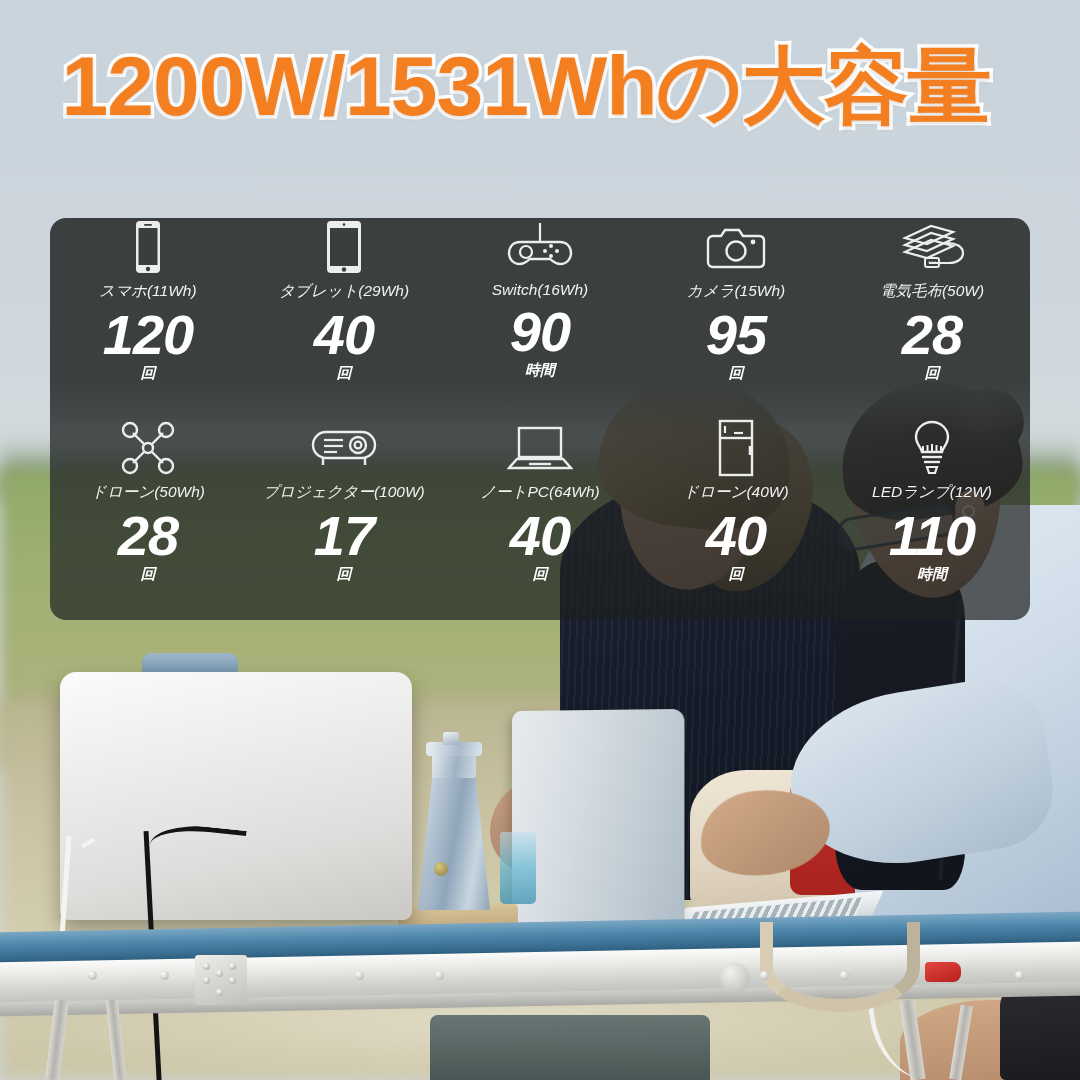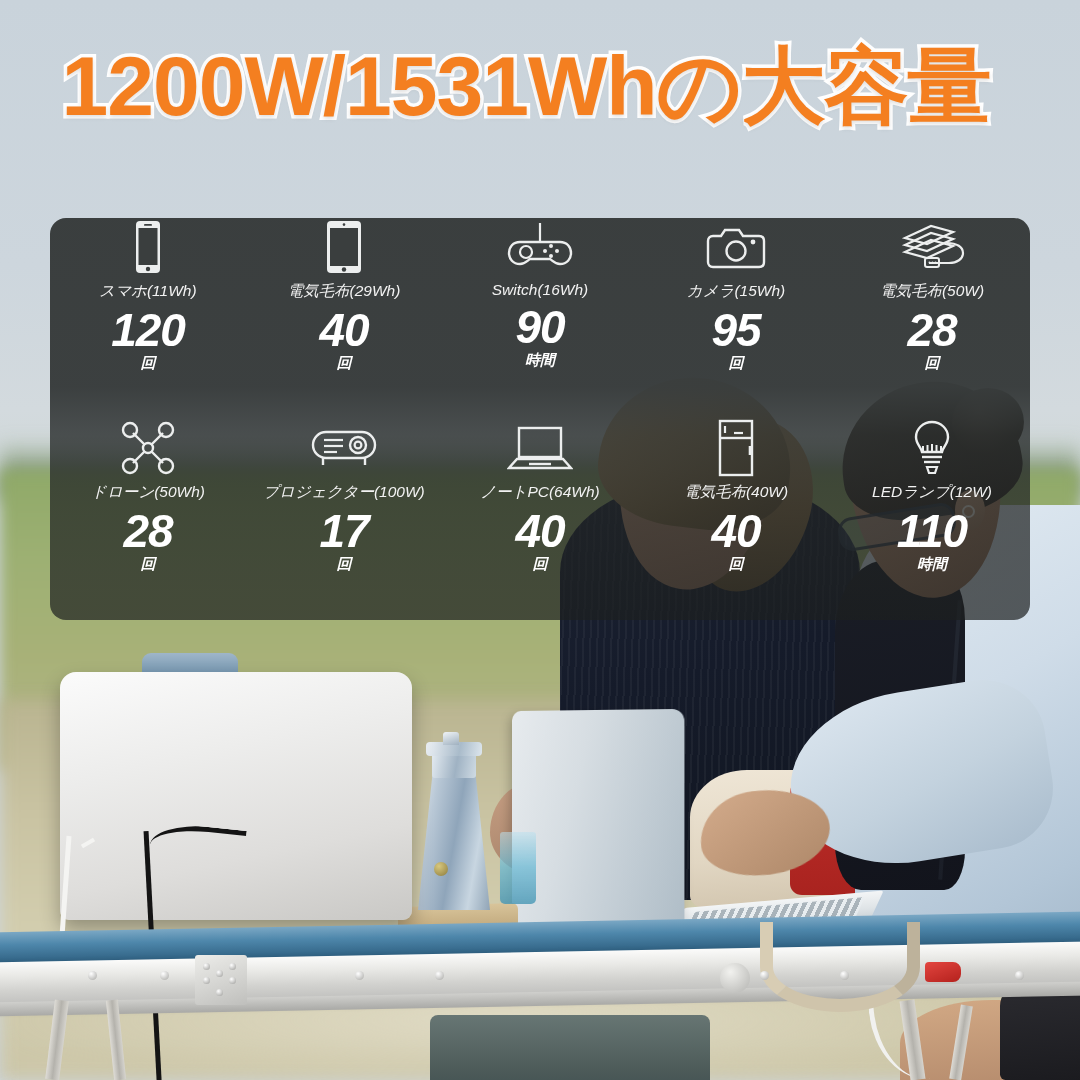--- a/index.html
+++ b/index.html
@@ -340,21 +340,21 @@
   }
   .grid { position:absolute; inset:0; display:flex; flex-direction:column; }
   .row { flex:1; display:flex; }
   .cell {
     flex:1; display:flex; flex-direction:column; align-items:center;
     justify-content:flex-start; color:#fff;font-style:italic;
   }
   .ico { height:58px; display:flex; align-items:center; justify-content:center; }
   .ico svg { display:block; }
   .cell-label { font-size:15.5px; margin-top:5px; letter-spacing:0; white-space:nowrap; color:#f2f2f2; }
-  .cell-value { font-size:46px; font-weight:700; line-height:1.0; margin-top:5px; letter-spacing:-1px; }
+  .cell-value { font-size:56px; font-weight:700; line-height:1.0; margin-top:5px; letter-spacing:-1px; }
   .cell-unit { font-size:15px; font-weight:700; margin-top:1px; }
 </style>
 </head>
 <body>
 
 <div class="scene">
   <div class="sky"></div>
   <div class="far-trees"></div>
   <div class="grass"></div>
   <div class="sand"></div>
@@ -467,21 +467,21 @@
 
       <div class="cell">
         <div class="ico">
           <svg width="46" height="54" viewBox="0 0 46 54">
               <rect x="6" y="1" width="34" height="52" rx="4" fill="#eceeee"></rect>
               <rect x="9" y="8" width="28" height="38" fill="#3a3e3e"></rect>
               <circle cx="23" cy="4.6" r="1.3" fill="#3a3e3e"></circle>
               <circle cx="23" cy="49.5" r="2.2" fill="#3a3e3e"></circle>
             </svg>
         </div>
-        <div class="cell-label">電気毛布(29Wh)</div>
+        <div class="cell-label">タブレット(29Wh)</div>
         <div class="cell-value">40</div>
         <div class="cell-unit">回</div>
       </div>
 
       <div class="cell">
         <div class="ico">
           <svg width="66" height="52" viewBox="0 0 66 52">
               <path d="M13 21h40c7 0 11 5 11 11s-4 11-11 11c-5 0-7-3-10-5H23c-3 2-5 5-10 5C6 43 2 38 2 32s4-11 11-11z" fill="none" stroke="#eceeee" stroke-width="2.4"></path>
               <circle cx="19" cy="31" r="6" fill="none" stroke="#eceeee" stroke-width="2.2"></circle>
               <circle cx="44" cy="25" r="2" fill="#eceeee"></circle>
@@ -582,21 +582,21 @@
       <div class="cell">
         <div class="ico">
           <svg width="44" height="58" viewBox="0 0 44 58">
               <rect x="6" y="2" width="32" height="54" fill="none" stroke="#eceeee" stroke-width="2.4"></rect>
               <line x1="6" y1="19" x2="38" y2="19" stroke="#eceeee" stroke-width="2.4"></line>
               <line x1="11" y1="7" x2="11" y2="14" stroke="#eceeee" stroke-width="2.2"></line>
               <line x1="20" y1="14" x2="29" y2="14" stroke="#eceeee" stroke-width="2.2"></line>
               <line x1="36" y1="27" x2="36" y2="36" stroke="#eceeee" stroke-width="2.6"></line>
             </svg>
         </div>
-        <div class="cell-label">電気毛布(40W)</div>
+        <div class="cell-label">ドローン(40W)</div>
         <div class="cell-value">40</div>
         <div class="cell-unit">回</div>
       </div>
 
       <div class="cell">
         <div class="ico">
           <svg width="46" height="58" viewBox="0 0 46 58">
               <path d="M23 3c9 0 16 7 16 15 0 7-5 10-6 15H13c-1-5-6-8-6-15C7 10 14 3 23 3z" fill="none" stroke="#eceeee" stroke-width="2.4"></path>
               <line x1="14" y1="27" x2="14" y2="33" stroke="#eceeee" stroke-width="2"></line>
               <line x1="18.5" y1="26" x2="18.5" y2="33" stroke="#eceeee" stroke-width="2"></line>

